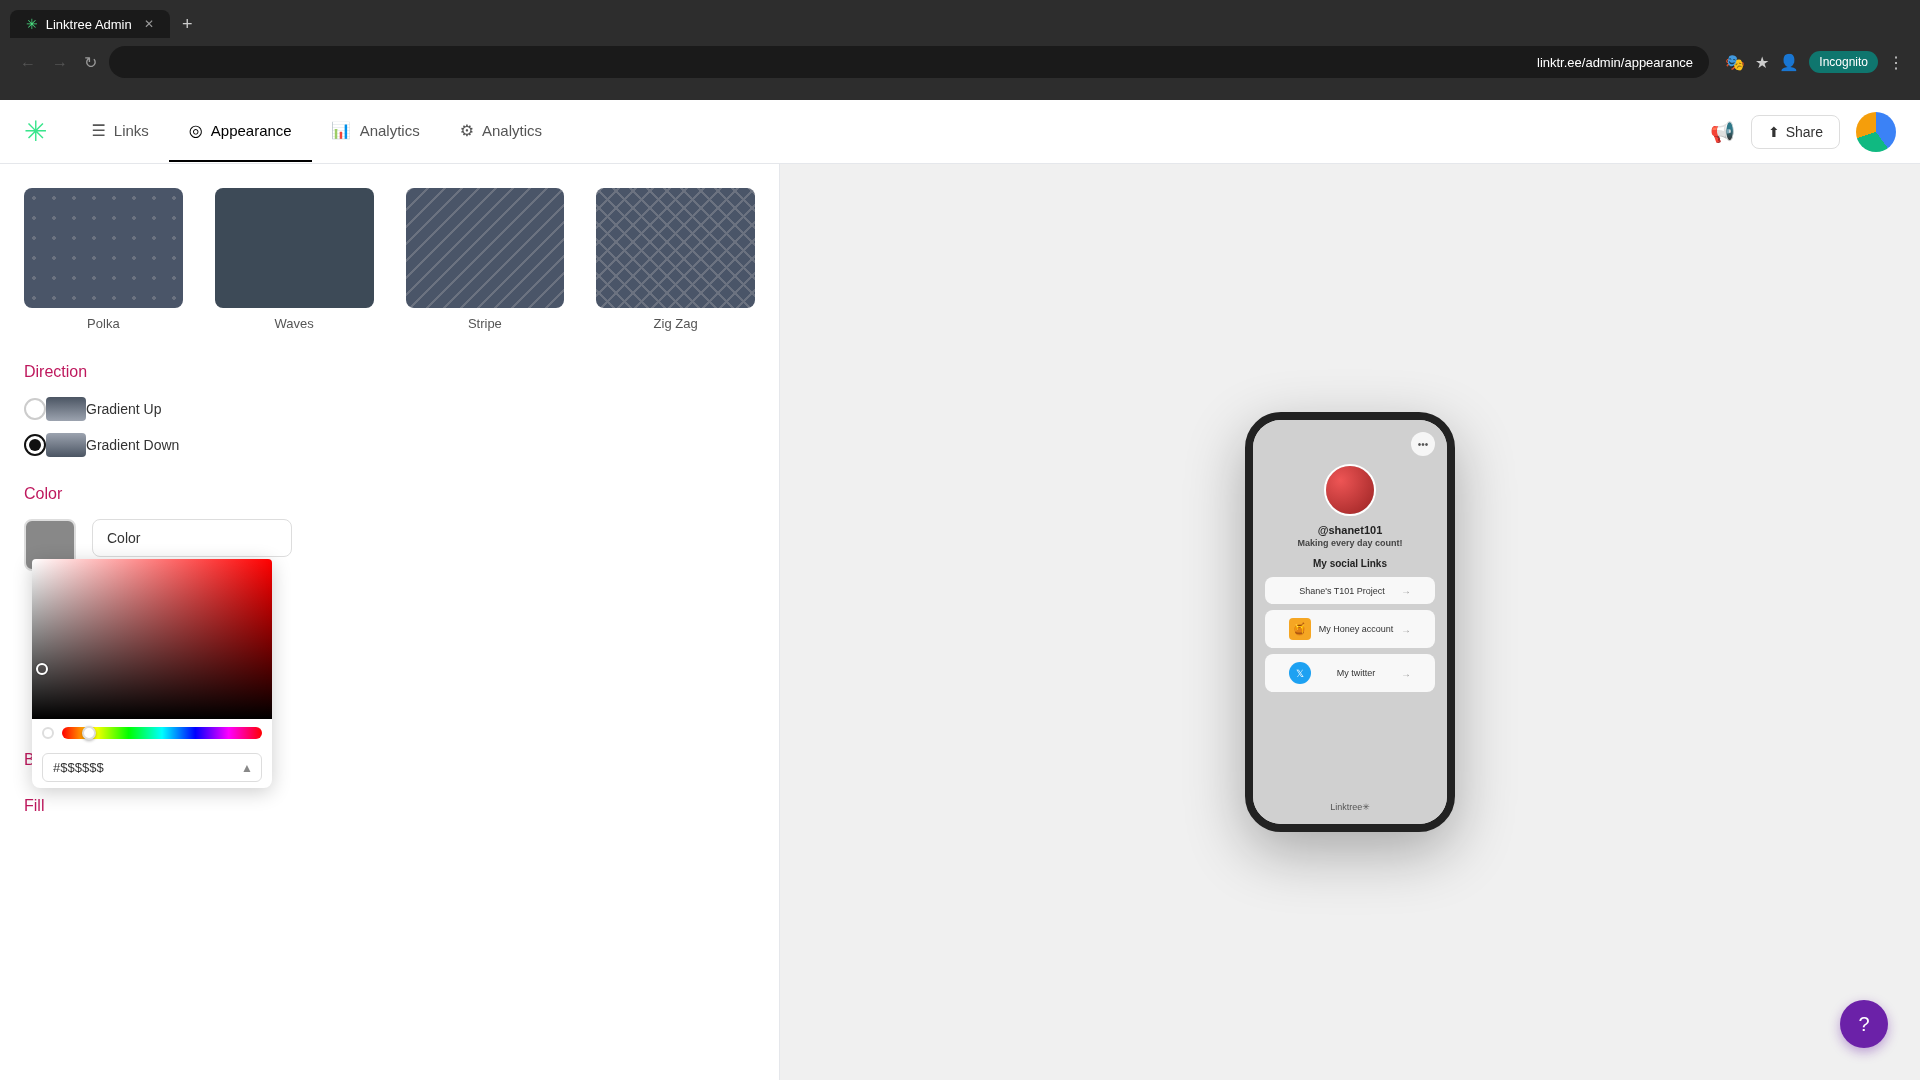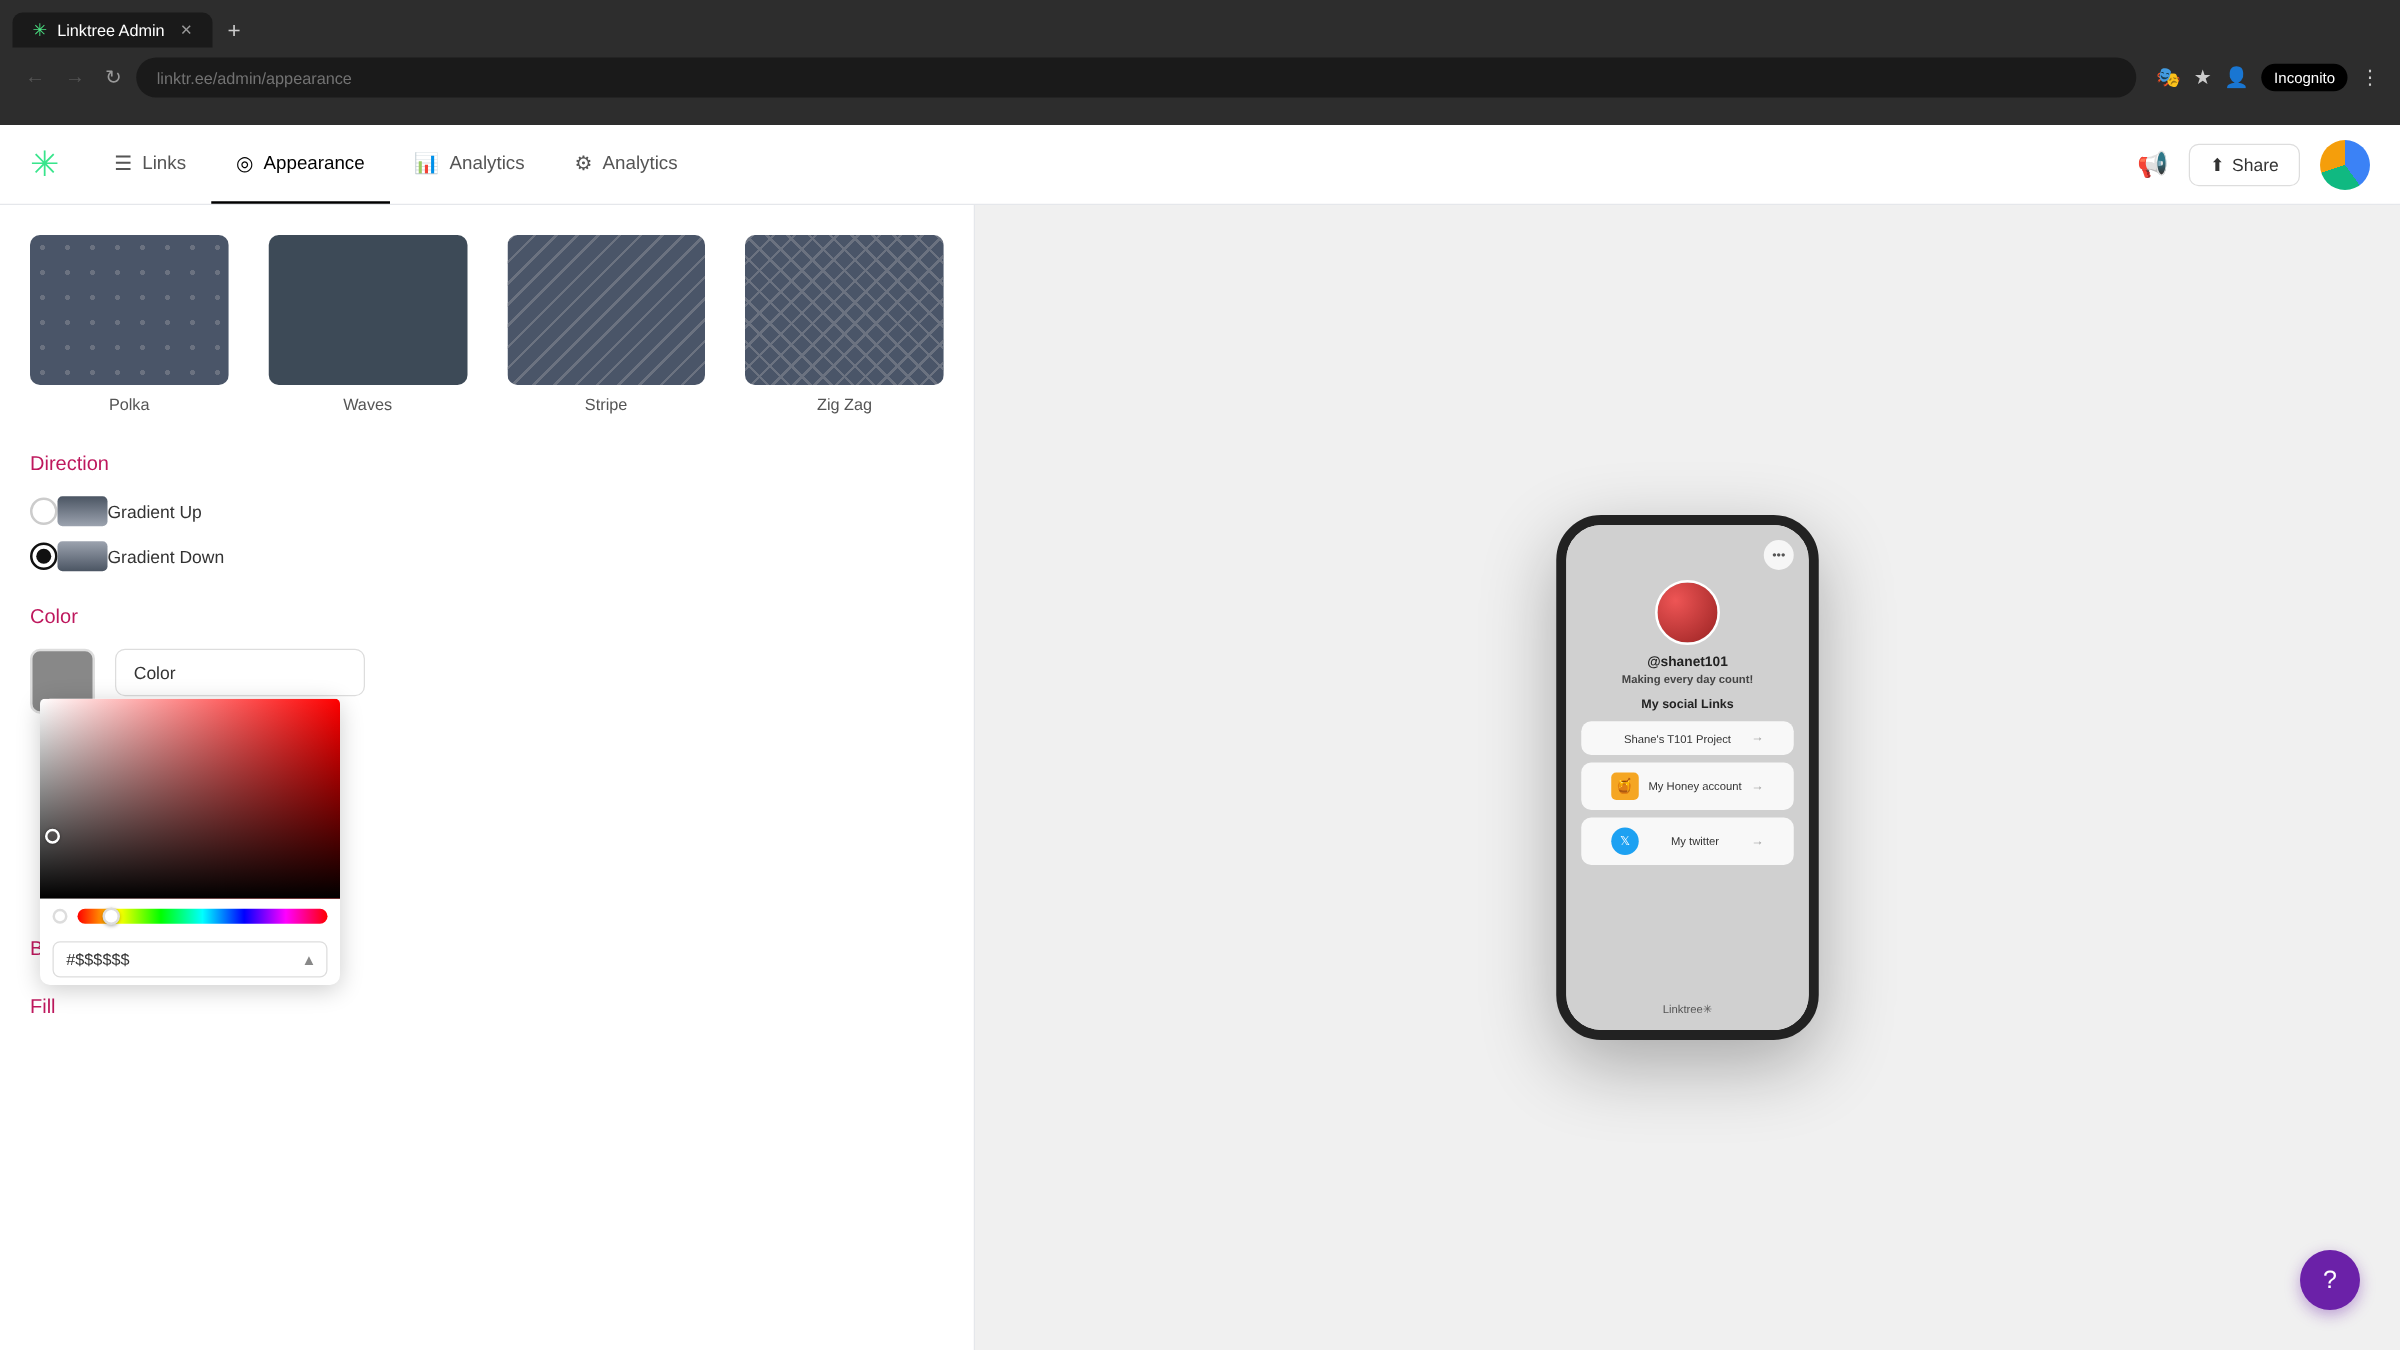--- a/index.html
+++ b/index.html
@@ -45,28 +45,29 @@
       height: 44px;
     }
     .nav-btn { color: #999; font-size: 16px; padding: 4px; cursor: pointer; background: none; border: none; }
     .nav-btn.disabled { color: #555; }
     .address-bar {
       flex: 1;
       background: #1a1a1a;
       border: none;
       border-radius: 20px;
       padding: 16px 16px;
-      color: #737373;
+      color: #ffffff;
       font-size: 13px;
       height: 32px;
+      text-align: right;
     }
     .browser-actions { display: flex; align-items: center; gap: 10px; margin-left: 8px; }
     .browser-action-btn { color: #ccc; font-size: 16px; cursor: pointer; }
     .incognito-btn {
-      background: #000000;
+      background: #0f766e;
       color: #fff;
       padding: 4px 10px;
       border-radius: 12px;
       font-size: 12px;
     }
 
     
     .app-container {
       display: flex;
       flex-direction: column;

